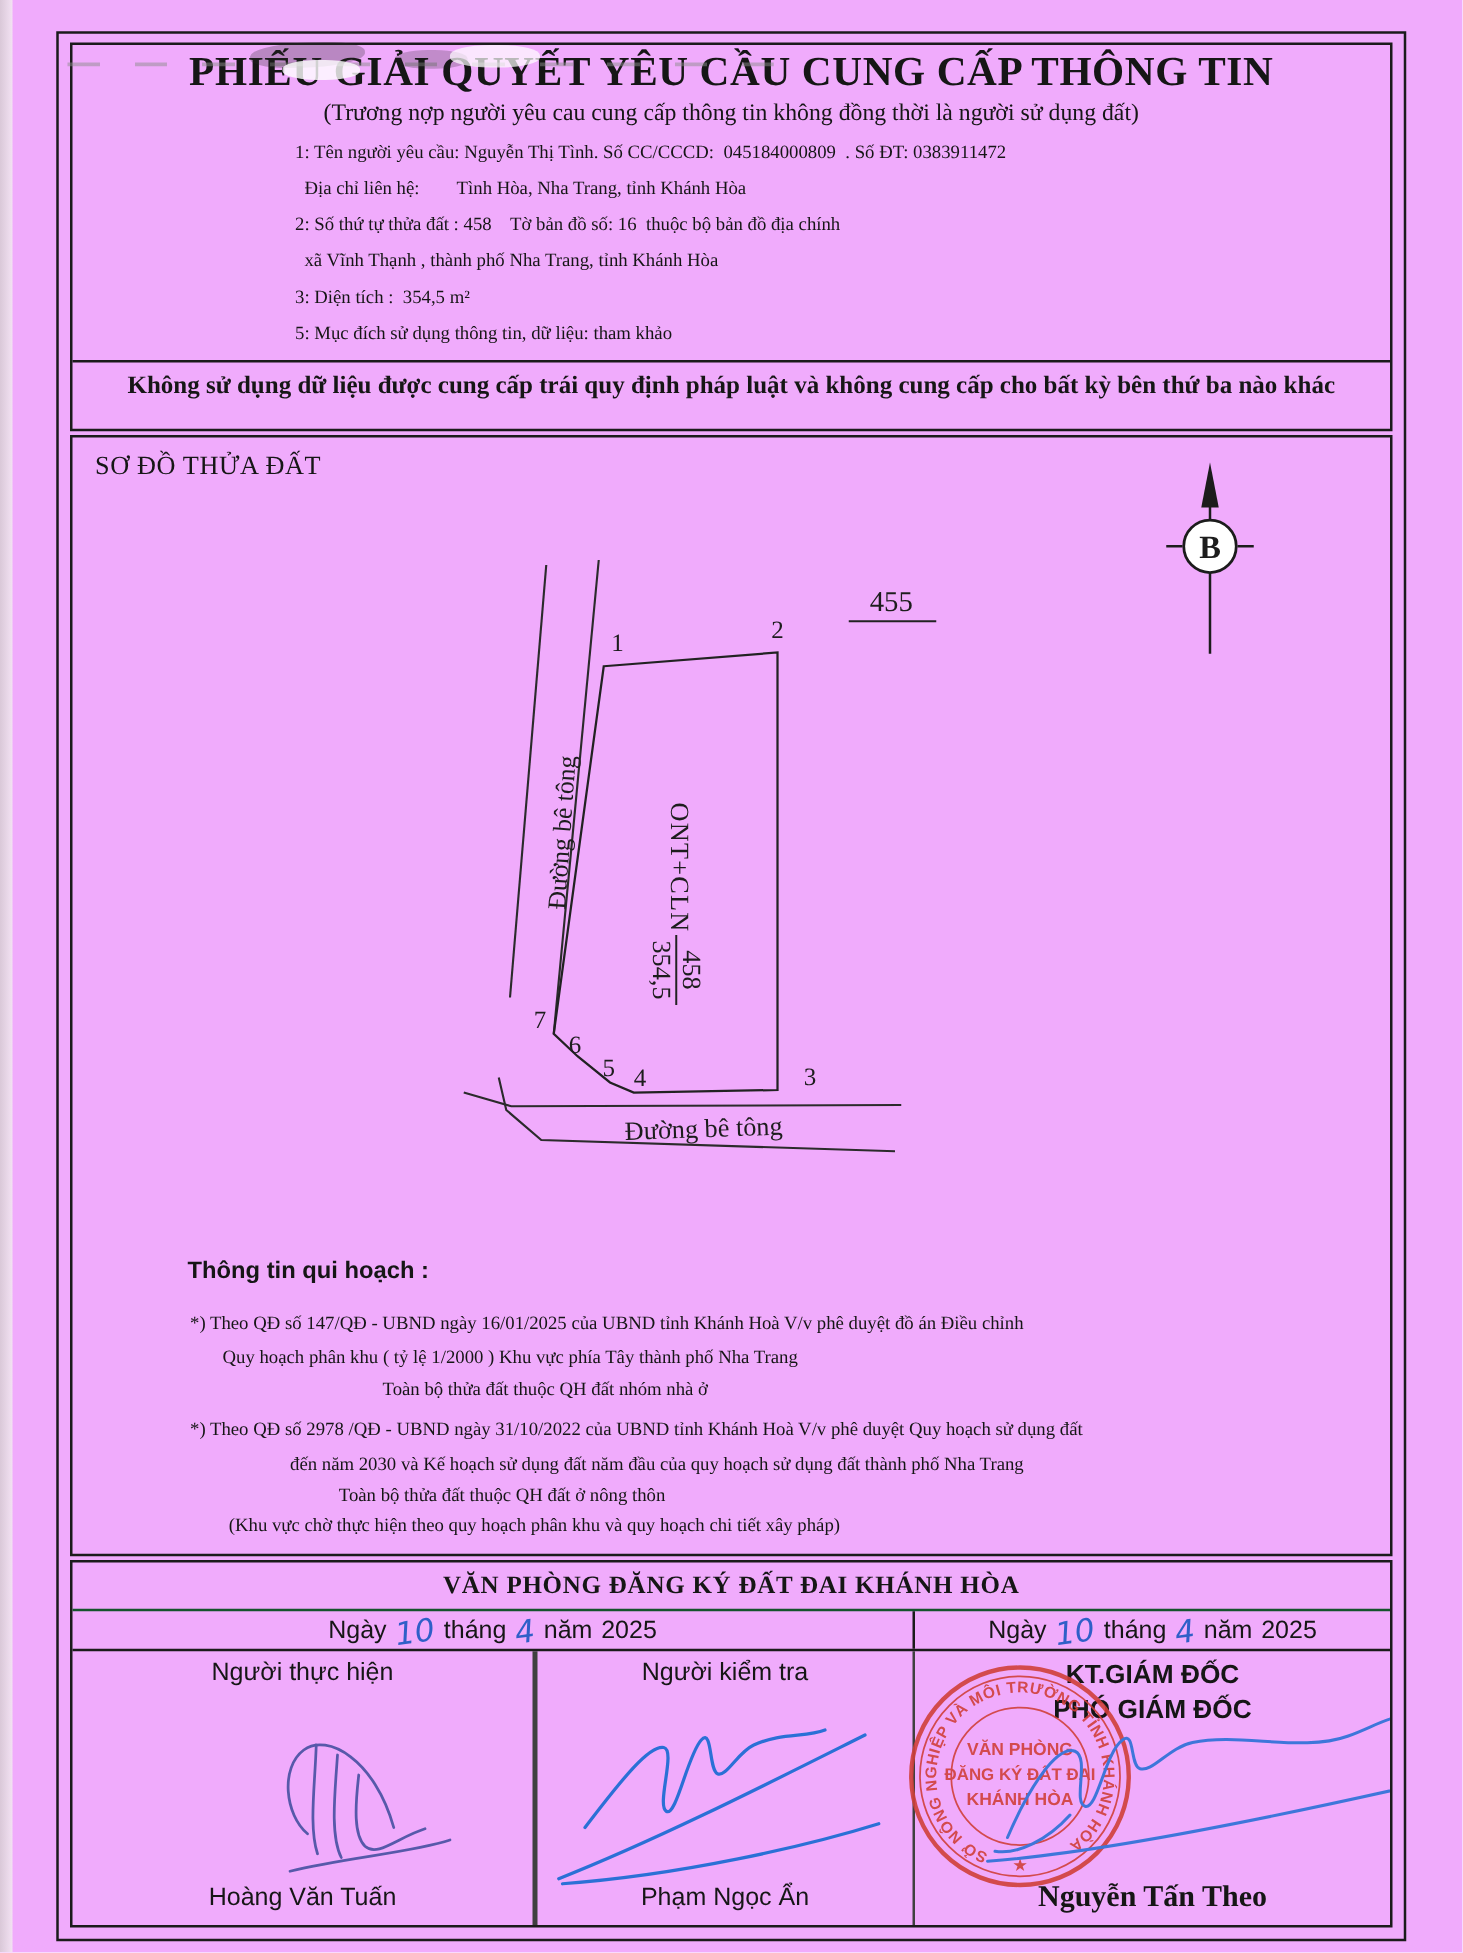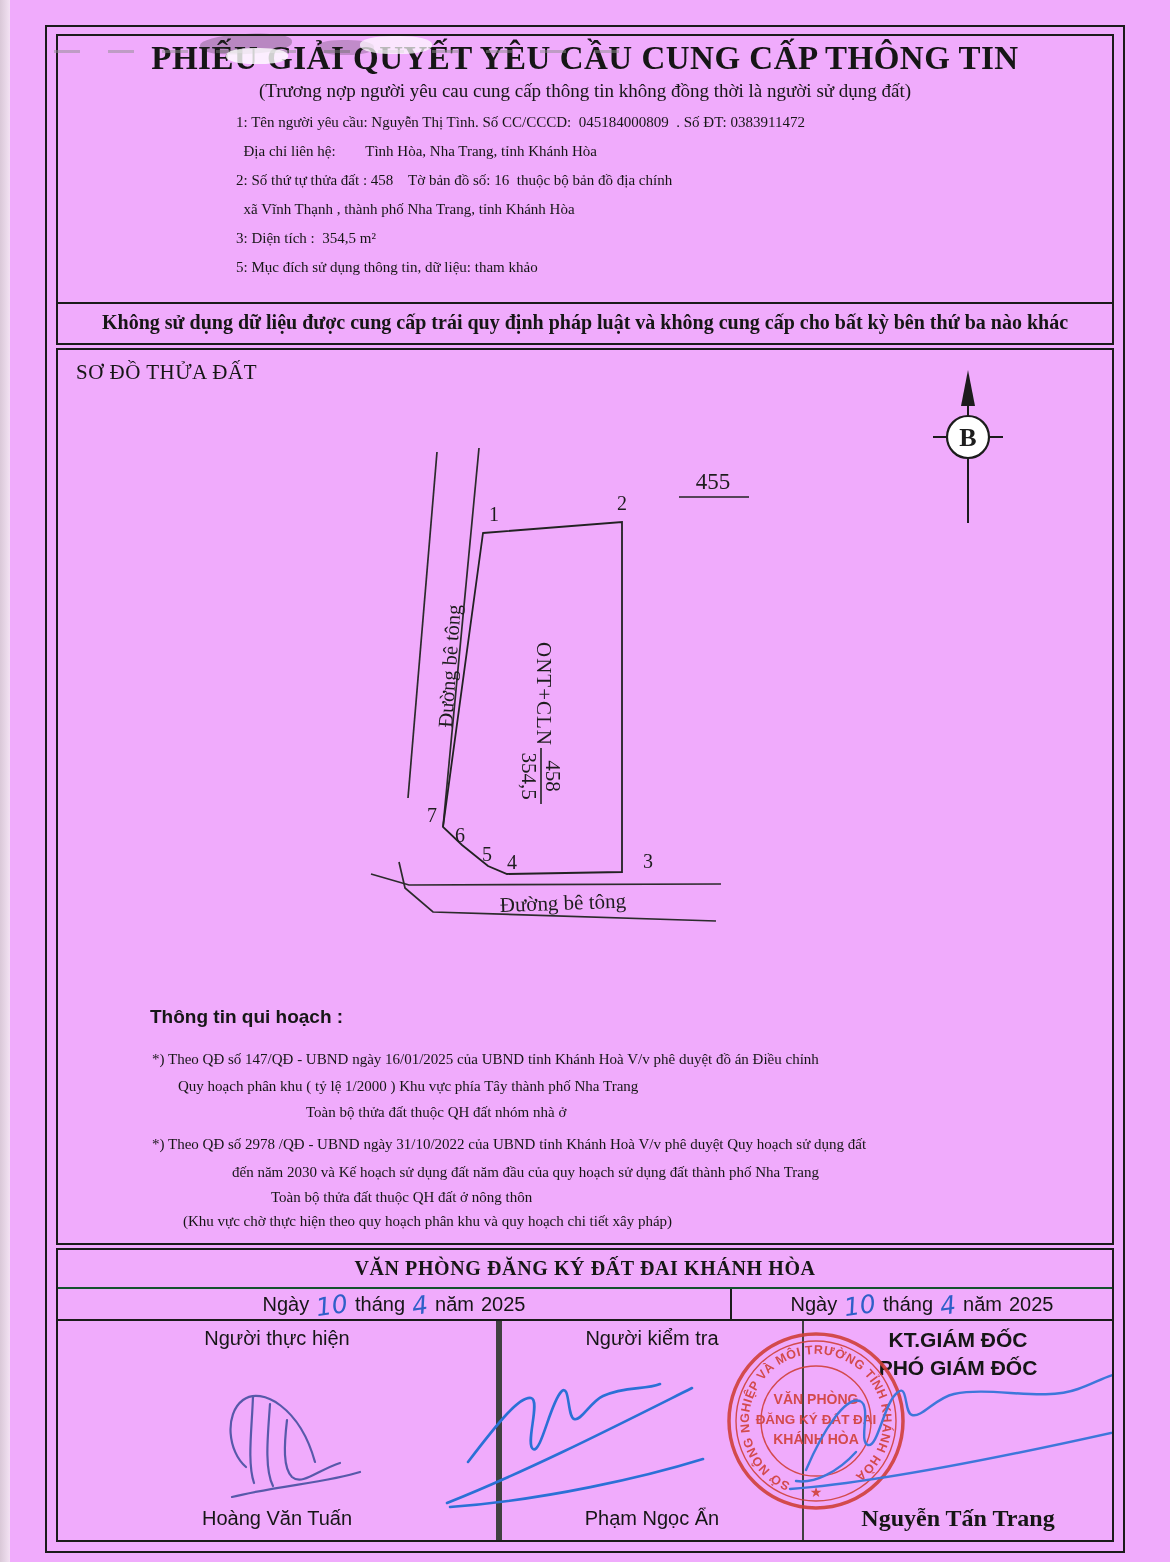--- a/index.html
+++ b/index.html
@@ -17,21 +17,21 @@
         background:repeating-linear-gradient(90deg,#8d8d8d 0 26px,transparent 26px 54px);}
   .smudge{position:absolute;border-radius:45%;}
   .sm1{left:142px;top:-2px;width:92px;height:20px;background:#2a2a2a;opacity:.28;transform:rotate(-3deg);}
   .sm2{left:258px;top:4px;width:58px;height:15px;background:#1d1d1d;opacity:.22;}
   .sm3{left:168px;top:12px;width:62px;height:16px;background:#ffffff;opacity:.8;}
   .sm4{left:302px;top:0px;width:72px;height:18px;background:#ffffff;opacity:.7;}
   .doc-title{margin-top:4px;text-align:center;font-size:33px;font-weight:bold;letter-spacing:.5px;line-height:36px;}
   .doc-subtitle{margin-top:3px;text-align:center;font-size:19px;line-height:24px;}
   .items{position:absolute;left:0;top:72px;width:100%;}
   .item{padding-left:178px;font-size:15px;line-height:29px;white-space:pre;}
-  .warning{position:absolute;left:0;right:0;bottom:0;border-top:2px solid #1b1b1b;
+  .warning{position:absolute;left:0;right:0;bottom:14px;border-top:2px solid #1b1b1b;
         text-align:center;font-size:20px;font-weight:bold;padding:7px 4px 9px;}
   
   .map-box{position:absolute;left:56px;top:348px;width:1058px;height:897px;
         border:2px solid #1b1b1b;box-sizing:border-box;}
   .map-title{position:absolute;left:18px;top:10px;font-size:21px;letter-spacing:.5px;}
   .diagram{position:absolute;left:0;top:0;}
   .planning{position:absolute;left:0;top:0;width:100%;height:100%;}
   .plan-heading{position:absolute;left:92px;top:656px;font-size:19px;font-weight:bold;
         font-family:"Liberation Sans","DejaVu Sans",sans-serif;}
   .pl{position:absolute;font-size:15px;white-space:pre;}
@@ -44,21 +44,21 @@
         text-align:center;font-size:20px;font-weight:bold;letter-spacing:.6px;line-height:37px;}
   .row-dates{height:32px;border-bottom:2px solid #1b1b1b;box-sizing:border-box;display:flex;}
   .date-cell{display:flex;align-items:center;justify-content:center;gap:7px;
         font-family:"Liberation Sans","DejaVu Sans",sans-serif;font-size:20px;}
   .date-left{width:674px;border-right:2px solid #1b1b1b;box-sizing:border-box;}
   .date-right{flex:1;}
   .hand{color:#2f5fc8;font-style:italic;font-size:25px;display:inline-block;
         transform:rotate(-8deg);position:relative;top:1px;font-family:"DejaVu Sans",sans-serif;}
   .row-sign{display:flex;height:219px;}
   .sig-cell{position:relative;box-sizing:border-box;}
-  .c1{width:444px;border-right:6px solid #404040;}
+  .c1{width:372px;border-right:4px solid #404040;}
   .c2{width:302px;border-right:2px solid #404040;}
   .c3{flex:1;}
   .role{text-align:center;margin-top:6px;font-size:20px;
         font-family:"Liberation Sans","DejaVu Sans",sans-serif;}
   .role.b{font-weight:bold;font-size:21px;line-height:24px;margin-top:4px;}
   .c3 .role.b:first-child{margin-top:7px;}
   .name{position:absolute;bottom:10px;left:0;right:0;text-align:center;font-size:20px;
         font-family:"Liberation Sans","DejaVu Sans",sans-serif;}
   .name.n3{font-family:"Liberation Serif","DejaVu Serif",serif;font-weight:bold;font-size:24px;bottom:8px;}
   .overlay{position:absolute;left:0;top:0;pointer-events:none;}
@@ -175,21 +175,21 @@
         <div class="role">Người thực hiện</div>
         <div class="name">Hoàng Văn Tuấn</div>
       </div>
       <div class="sig-cell c2">
         <div class="role">Người kiểm tra</div>
         <div class="name">Phạm Ngọc Ẩn</div>
       </div>
       <div class="sig-cell c3">
         <div class="role b">KT.GIÁM ĐỐC</div>
         <div class="role b">PHÓ GIÁM ĐỐC</div>
-        <div class="name n3">Nguyễn Tấn Trang</div>
+        <div class="name n3">Nguyễn Tấn Theo</div>
       </div>
     </div>
 
     <svg class="overlay" width="1054" height="290" viewBox="58 1250 1054 290">
 
       <g opacity="0.9">
         <circle cx="816" cy="1421" r="87" fill="none" stroke="#d0403a" stroke-width="3.5"></circle>
         <circle cx="816" cy="1421" r="80" fill="none" stroke="#d0403a" stroke-width="1.4"></circle>
         <circle cx="816" cy="1421" r="55" fill="none" stroke="#d0403a" stroke-width="1.4"></circle>
         <path id="stampRing" d="M 816 1488 a 67 67 0 1 1 0.02 0" fill="none"></path>

